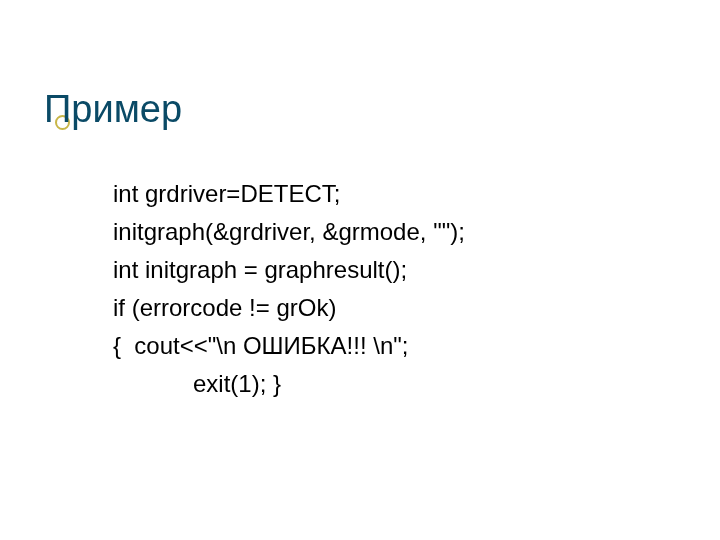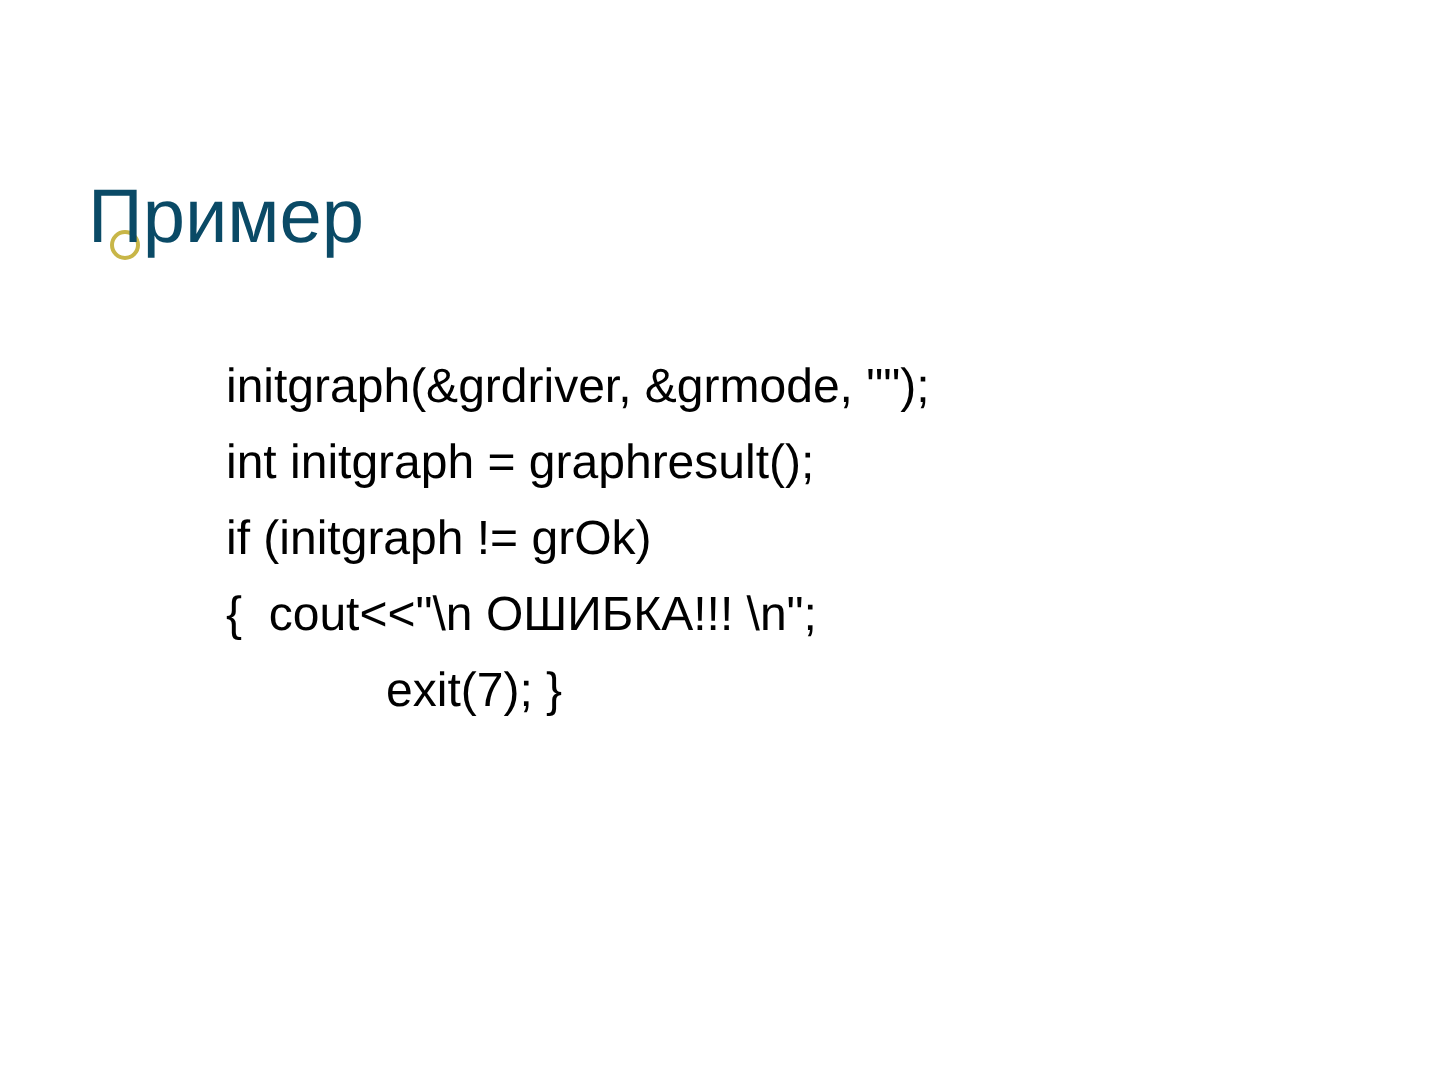--- a/index.html
+++ b/index.html
@@ -48,19 +48,20 @@
     white-space: pre;
   }
 </style>
 </head>
 <body>
 
 <div class="slide">
   <span class="bullet-dot"></span>
   <div class="title">Пример</div>
   <div class="code">
+    <div>int grdriver=DETECT;</div>
     <div>initgraph(&amp;grdriver, &amp;grmode, "");</div>
     <div>int initgraph = graphresult();</div>
-    <div>if (initgraph != grOk)</div>
+    <div>if (errorcode != grOk)</div>
     <div>{  cout&lt;&lt;"\n ОШИБКА!!! \n";</div>
-    <div>            exit(7); }</div>
+    <div>            exit(1); }</div>
   </div>
 </div>
 
 </body></html>

